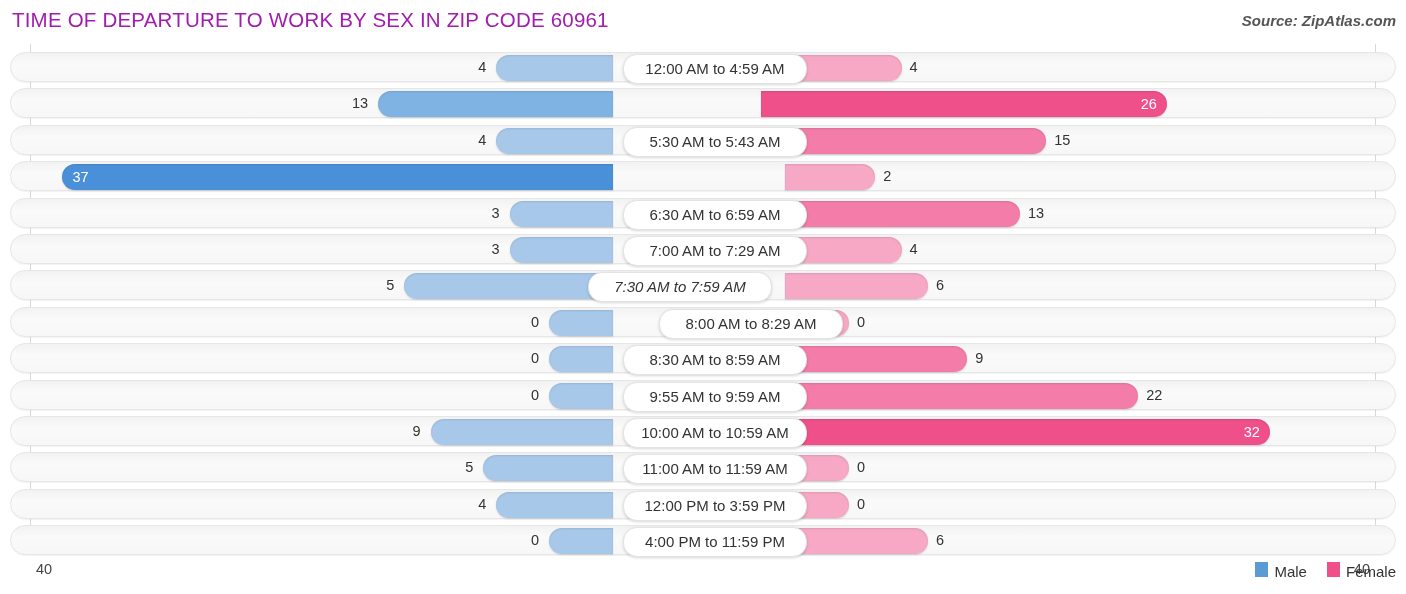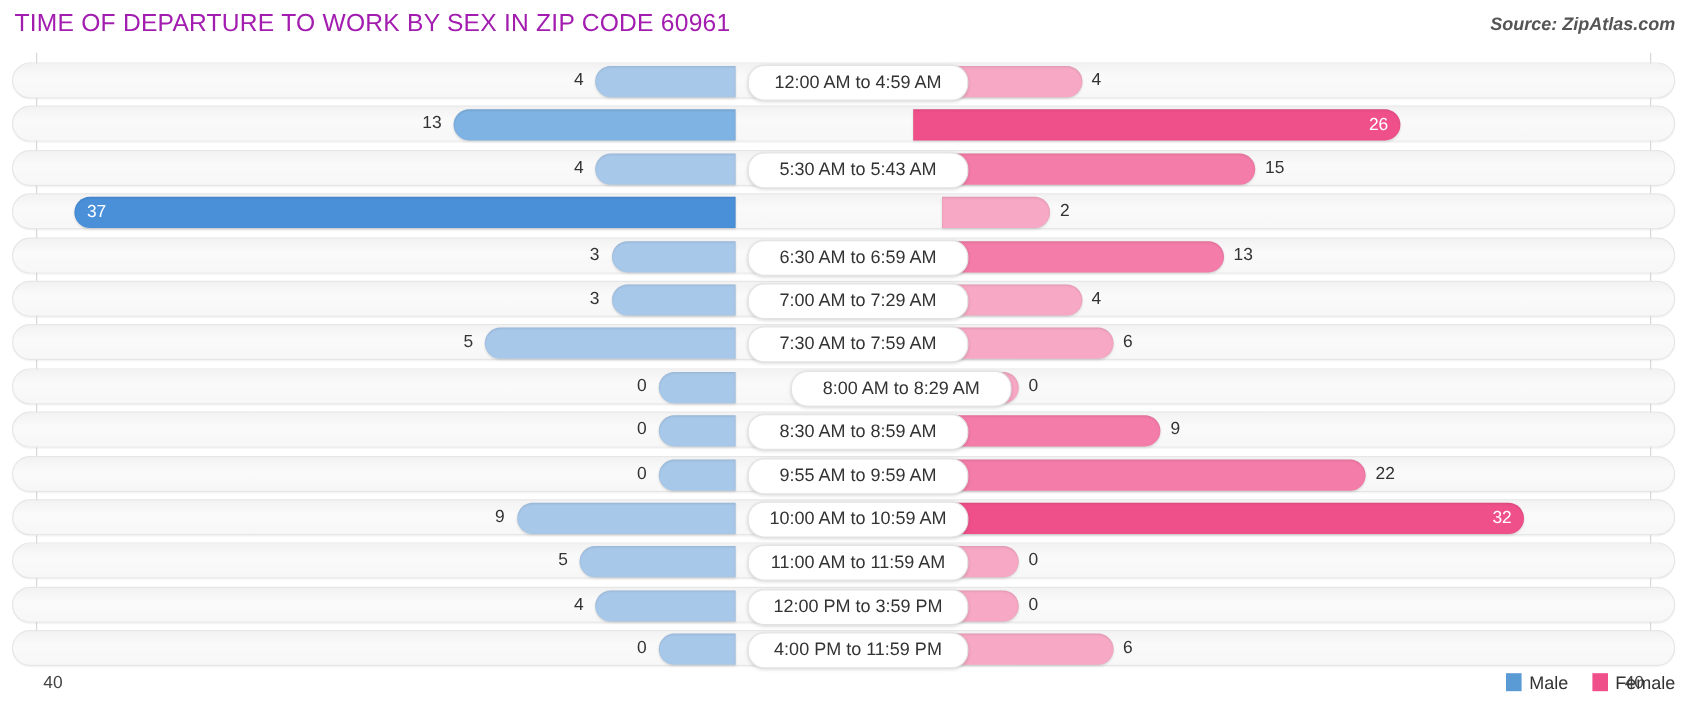--- a/index.html
+++ b/index.html
@@ -220,21 +220,21 @@
       <div class="outer-value left" style="right: 895.45px;">3</div>
       <div class="bar bar-female" style="left: 774px; width: 116.6px; background: rgb(247, 168, 196);"></div>
       <div class="outer-value right" style="left: 898.6px;">4</div>
       <div class="center-pill" style="left: 612px; width: 182px;">7:00 AM to 7:29 AM</div>
     </div>
     <div class="row" style="top: 226.4px;">
       <div class="bar bar-male" style="left: 393.35px; width: 208.65px; background: rgb(168, 200, 234);"></div>
       <div class="outer-value left" style="right: 1000.65px;">5</div>
       <div class="bar bar-female" style="left: 774px; width: 142.9px; background: rgb(247, 168, 196);"></div>
       <div class="outer-value right" style="left: 924.9px;">6</div>
-      <div class="center-pill" style="left: 612px; width: 182px;">7:30 AM to 7:59 AM</div>
+      <div class="center-pill" style="left: 577px; width: 182px; font-style: italic;">7:30 AM to 7:59 AM</div>
     </div>
     <div class="row" style="top: 262.8px;">
       <div class="bar bar-male" style="left: 538px; width: 64px; background: rgb(168, 200, 234);"></div>
       <div class="outer-value left" style="right: 856px;">0</div>
       <div class="bar bar-female" style="left: 774px; width: 64px; background: rgb(247, 168, 196);"></div>
       <div class="outer-value right" style="left: 846px;">0</div>
       <div class="center-pill" style="left: 648px; width: 182px;">8:00 AM to 8:29 AM</div>
     </div>
     <div class="row" style="top: 299.2px;">
       <div class="bar bar-male" style="left: 538px; width: 64px; background: rgb(168, 200, 234);"></div>

